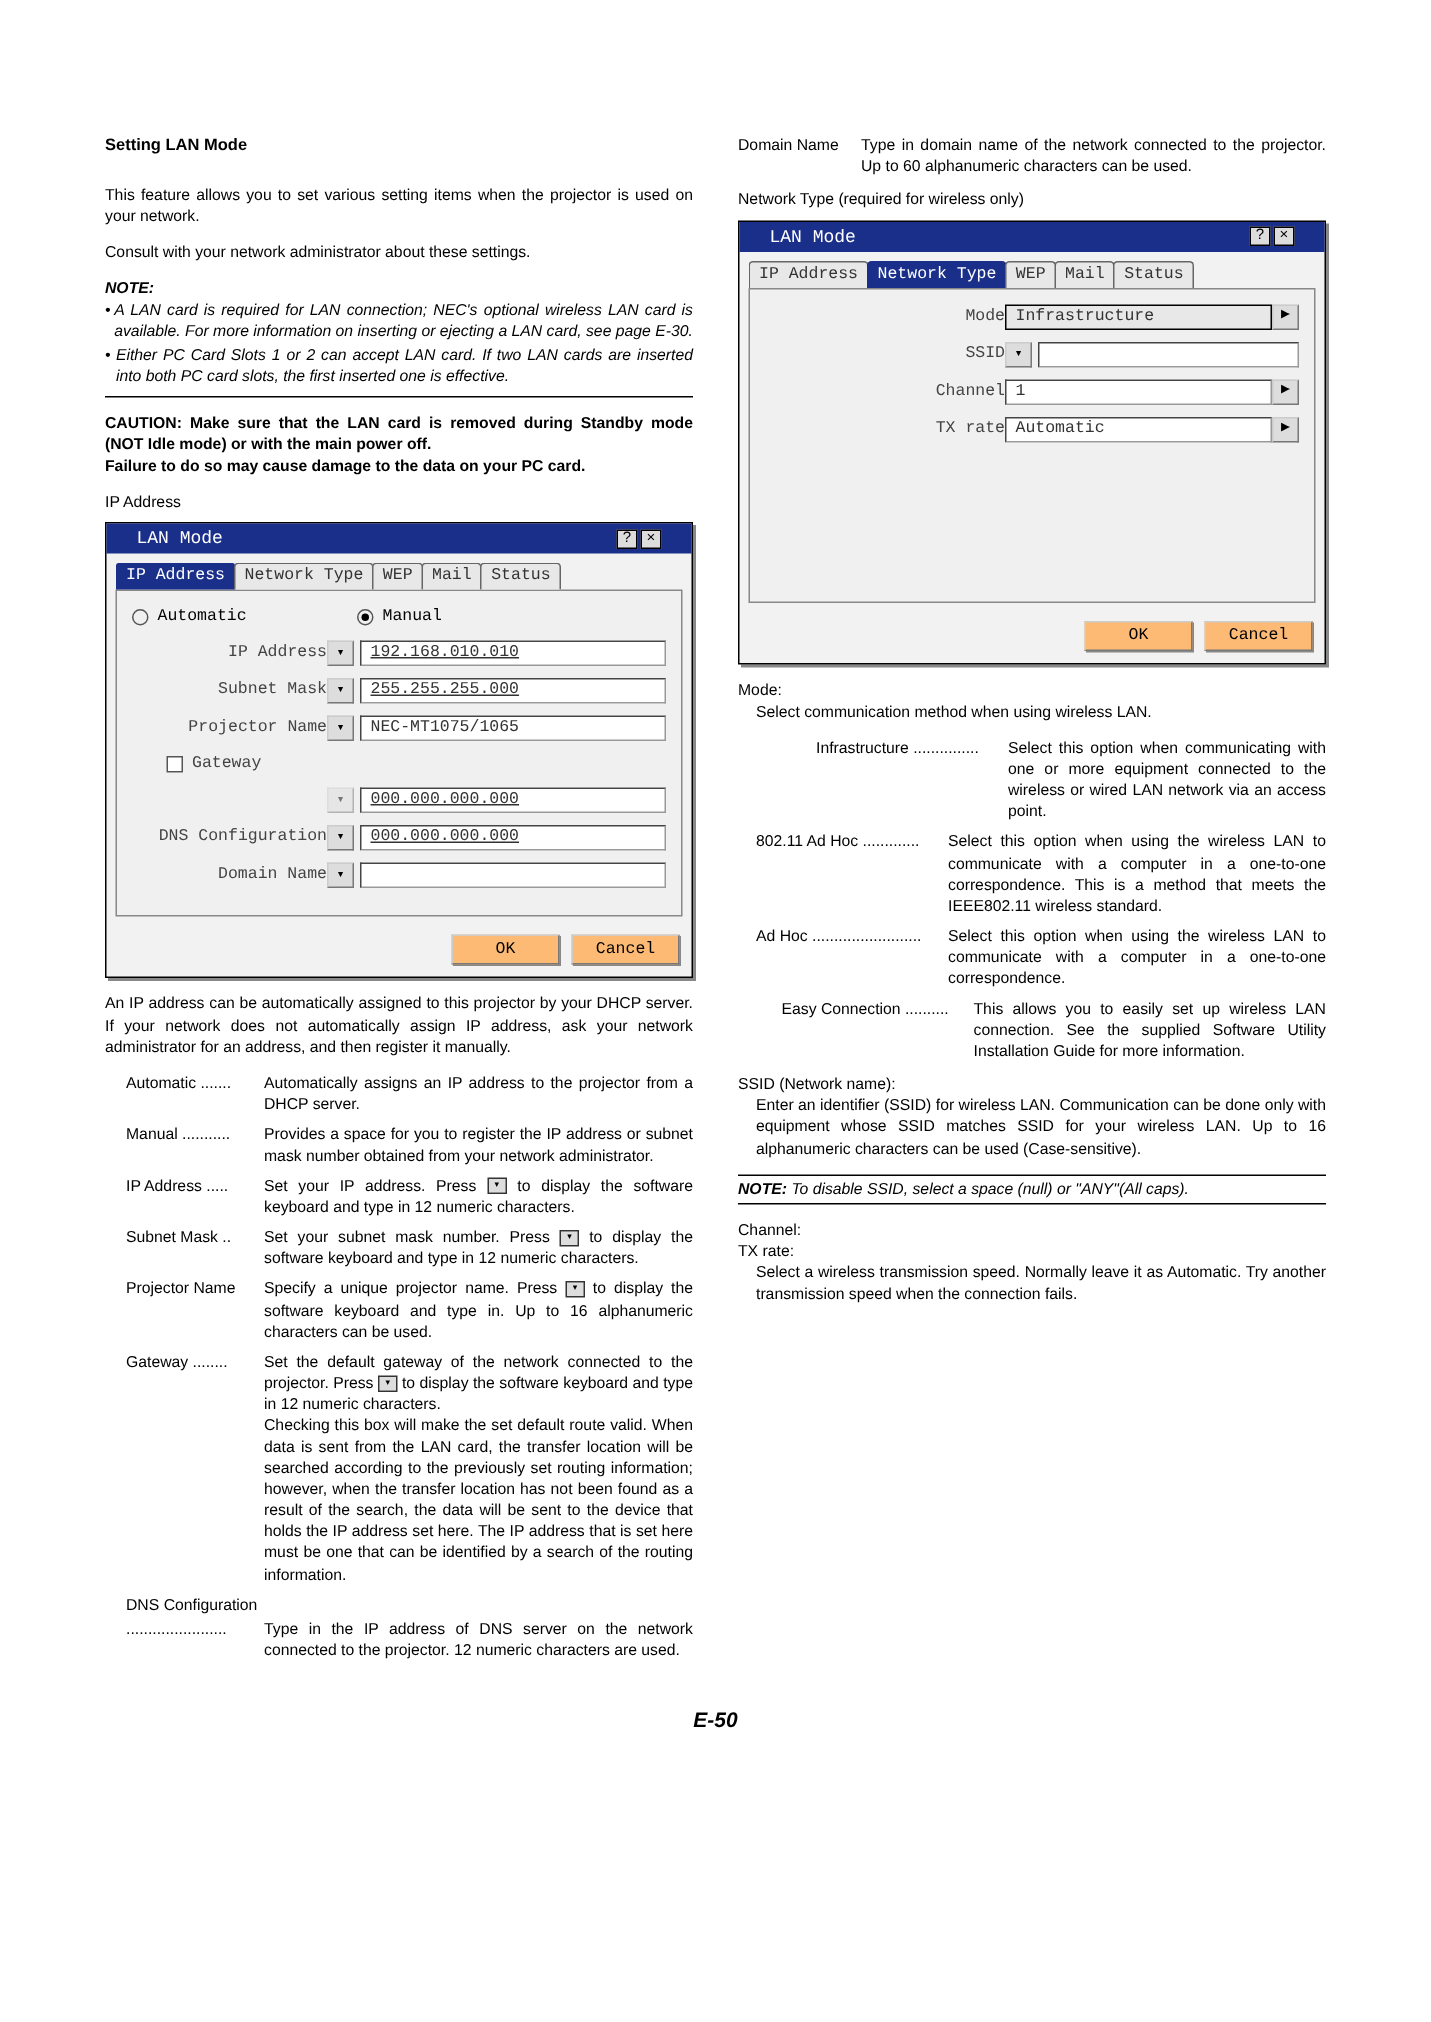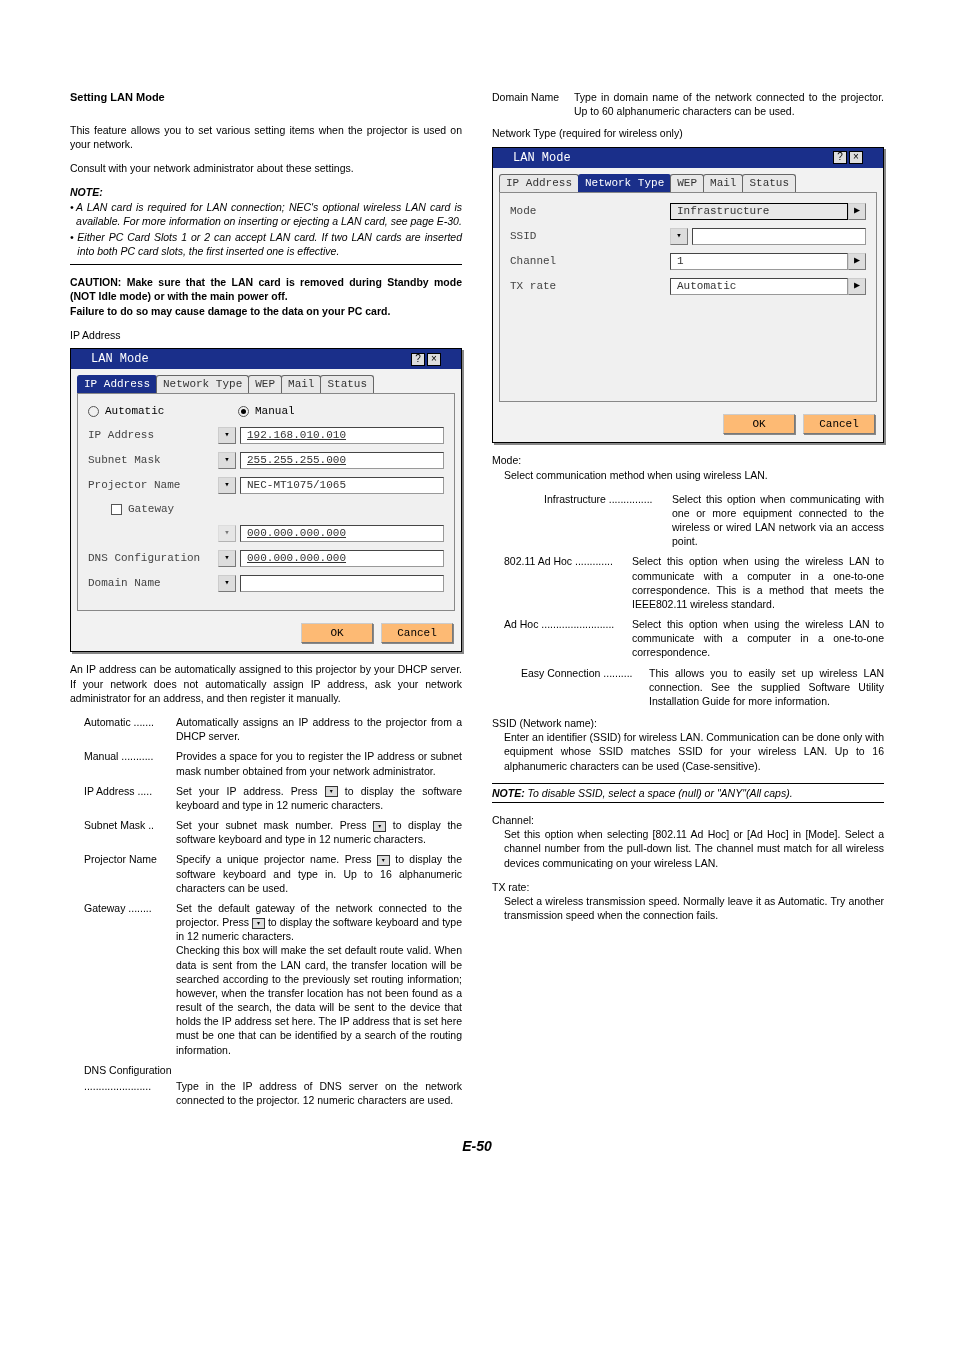--- a/index.html
+++ b/index.html
@@ -56,21 +56,21 @@
     border-radius: 3px 3px 0 0;
     margin-right: -1px;
   }
   .tab.active { background: #1a2f8a; color: #fff; border-color:#1a2f8a; }
   .dlg-body {
     margin: 0 6px 6px 6px;
     border: 1px solid #888;
     background: #f0f0f0;
     padding: 10px 10px;
   }
-  .row { display:flex; align-items:center; margin-bottom: 8px; }
+  .row { display:flex; align-items:center; margin-bottom: 8px; text-align: right; }
   .row .lbl { width: 130px; color:#444; }
   .field {
     border: 1px inset #999;
     background: #fff;
     padding: 1px 6px;
     flex: 1;
     height: 17px;
     display:flex;
     align-items:center;
     color:#333;
@@ -335,21 +335,20 @@
     </div>
 
     <div style="margin-top:8px;">SSID (Network name):</div>
     <div class="para" style="margin-left:12px;">Enter an identifier (SSID) for wireless LAN. Communication can be done only with equipment whose SSID matches SSID for your wireless LAN. Up to 16 alphanumeric characters can be used (Case-sensitive).</div>
 
     <div class="note-block">
       <span class="note-label">NOTE:</span><span class="note-body"> To disable SSID, select a space (null) or "ANY"(All caps).</span>
     </div>
 
     <div>Channel:</div>
-    <div class="para" style="margin-left:12px;">Set this option when selecting [802.11 Ad Hoc] or [Ad Hoc] in [Mode]. Select a channel number from the pull-down list. The channel must match for all wireless devices communicating on your wireless LAN.</div>
 
 
     <div>TX rate:</div>
     <div class="para" style="margin-left:12px;">Select a wireless transmission speed. Normally leave it as Automatic. Try another transmission speed when the connection fails.</div>
   </div>
 </div>
 
 <div class="pgnum">E-50</div>
 
 </body></html>

